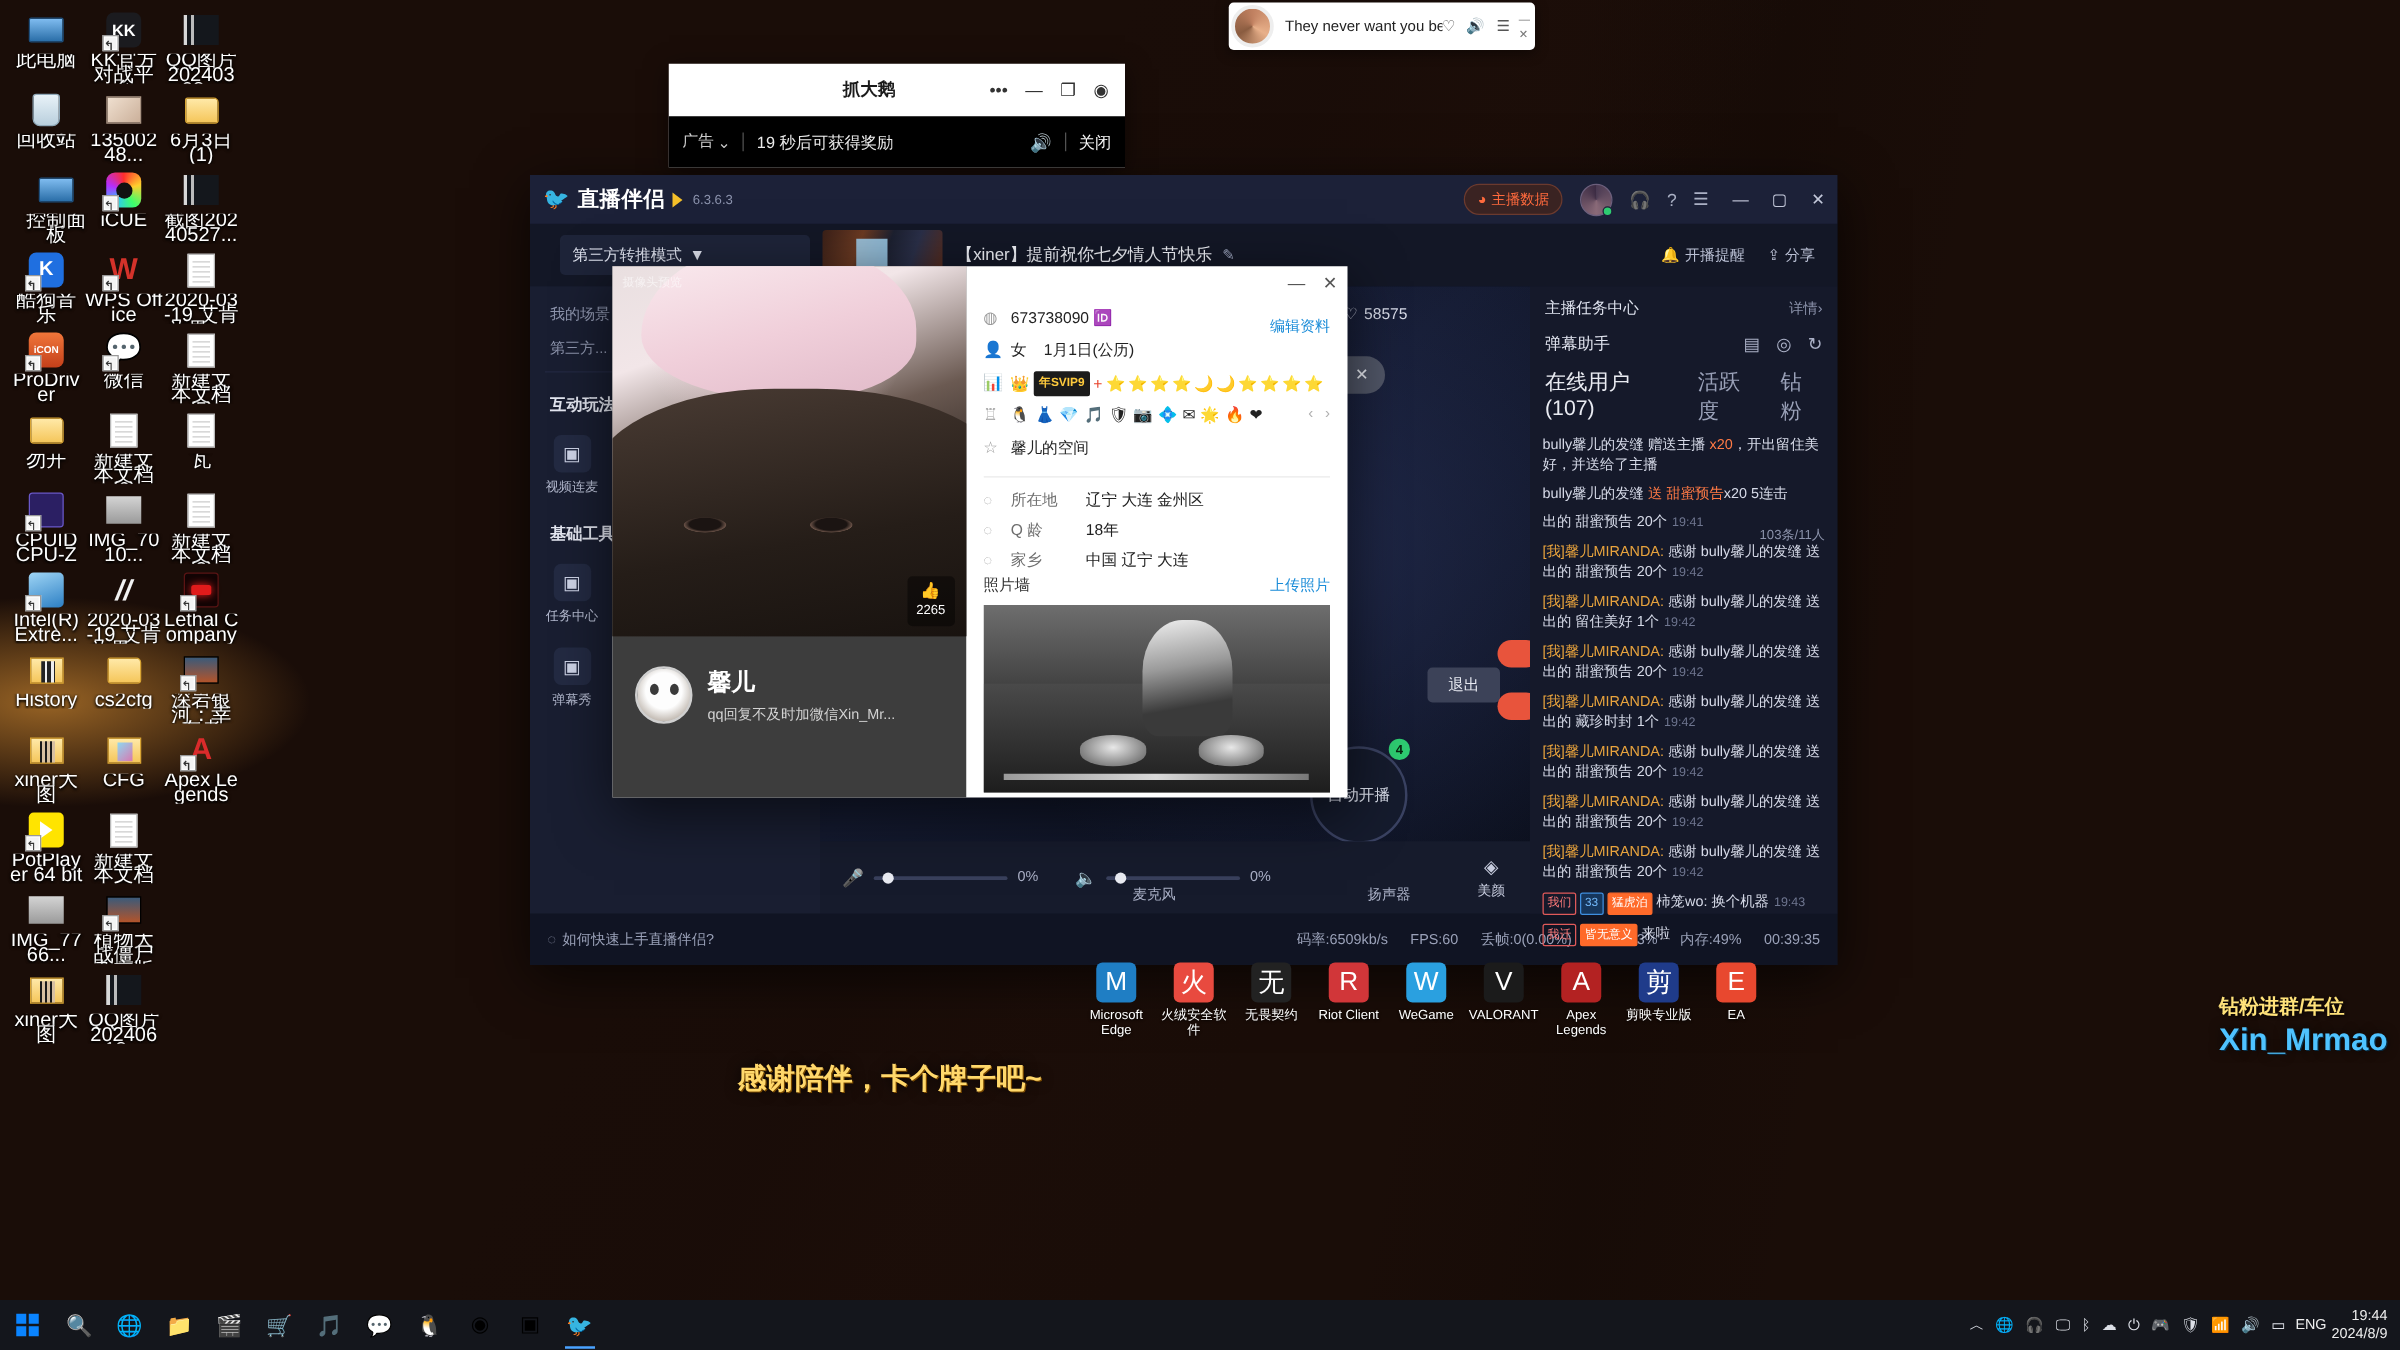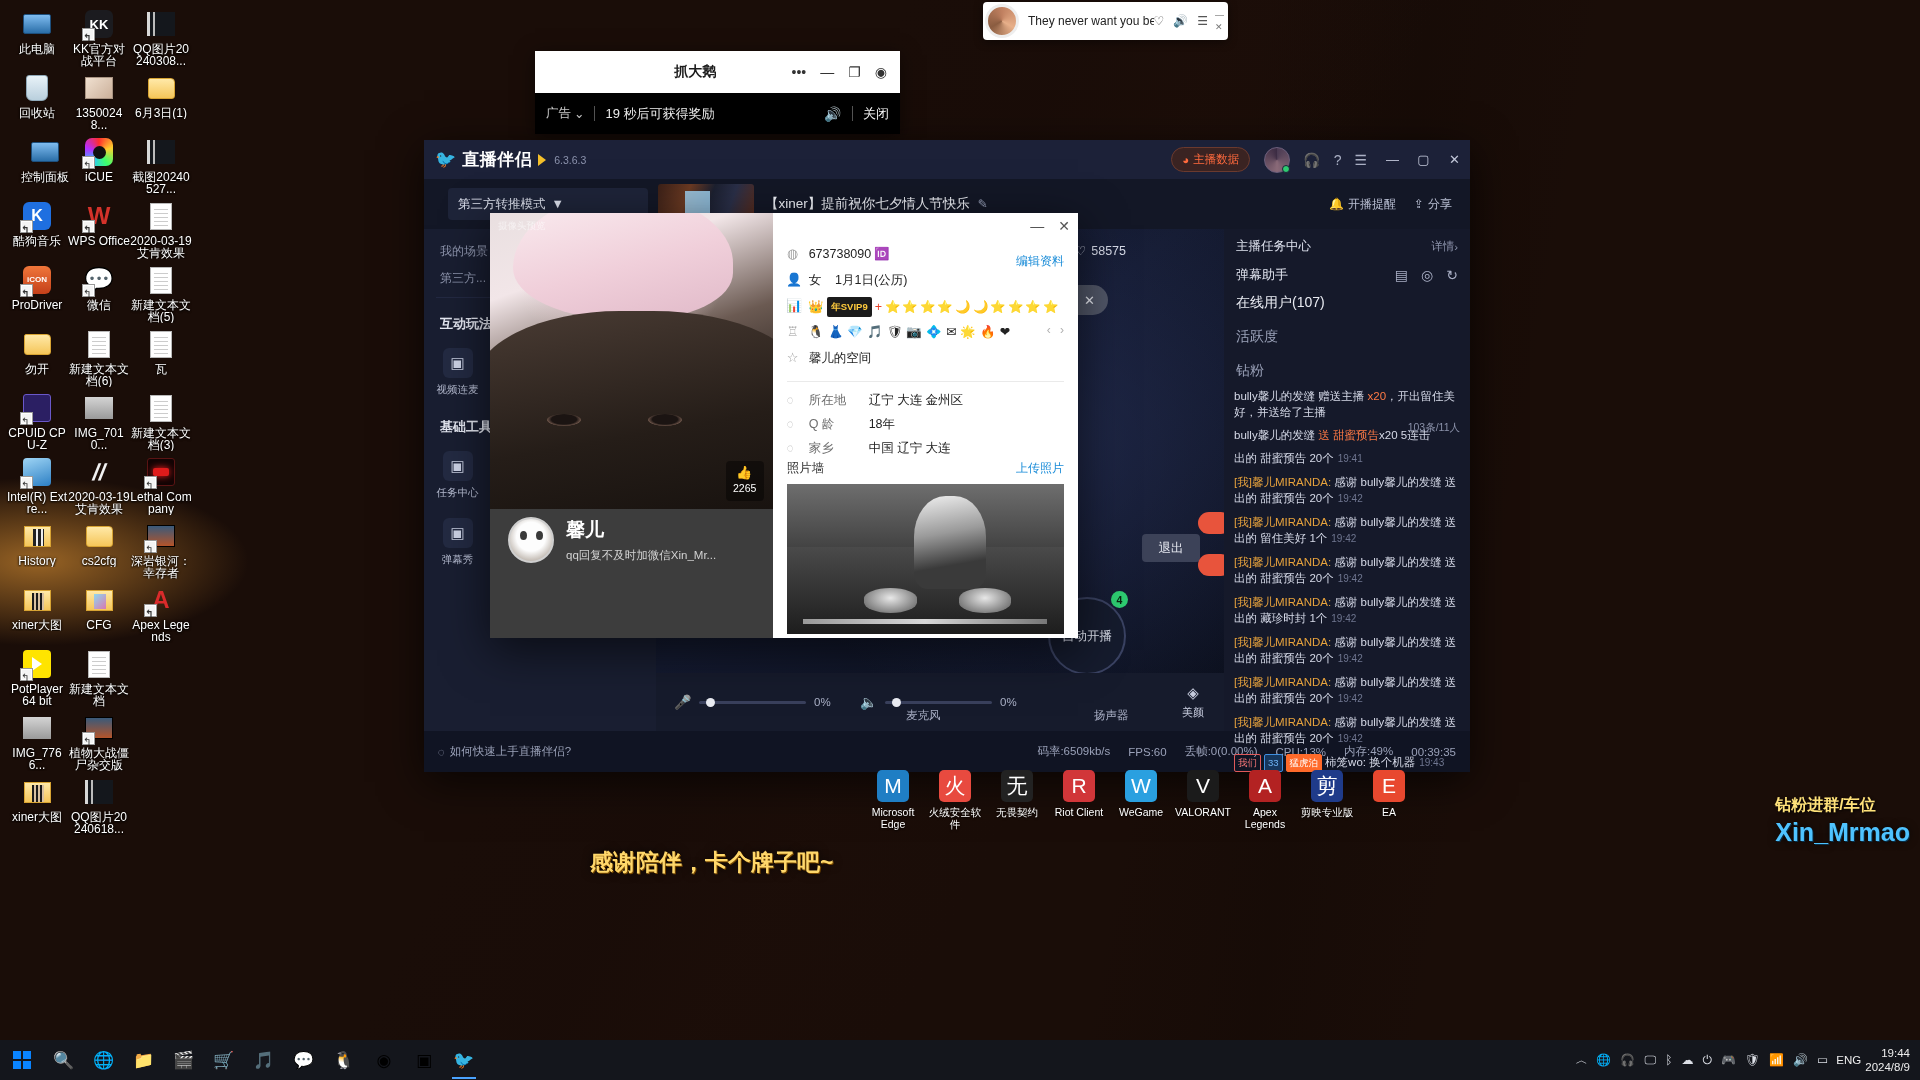--- a/index.html
+++ b/index.html
@@ -34,21 +34,21 @@
 
   
   #desktop-icons{ position:absolute; left:0; top:4px; width:200px; }
   .dicon{ width:62px; margin-bottom:10px; text-align:center; cursor:default; }
   .dicon .glyph{
     width:32px;height:32px;margin:0 auto 3px;position:relative;
     display:flex;align-items:center;justify-content:center;
     font-size:22px;line-height:1;
   }
   .dicon .lbl{
-    font-size:12px; color:#fff; line-height:12px;
+    font-size:16px; color:#fff; line-height:12px;
     text-shadow:0 1px 2px rgba(0,0,0,.95),0 0 3px rgba(0,0,0,.9);
     word-break:break-all; max-height:24px; overflow:hidden;
   }
   .shortcut:after{
     content:""; position:absolute; left:-1px; bottom:-1px; width:11px;height:11px;
     background:#f4f4f4; border:1px solid #999;
     box-shadow:inset 0 0 0 1px #fff;
   }
   .shortcut:before{
     content:"↱"; position:absolute; left:0px; bottom:-3px; z-index:2;
@@ -239,21 +239,21 @@
   
   #chat{
     position:absolute; right:0; top:89px; width:246px; bottom:41px; background:#15192a;
   }
   .chat-hd{ display:flex;align-items:center;padding:9px 12px 5px; color:#dfe3ef; font-size:12.5px; }
   .chat-hd .sp{flex:1;}
   .chat-hd .more{ color:#8b92aa; font-size:11.5px; cursor:pointer; }
   .chat-tools{ display:flex;align-items:center;padding:6px 12px; color:#e2e5f0; font-size:13px; gap:0; }
   .chat-tools .sp{flex:1;}
   .chat-tools .ti{ margin-left:13px; color:#aab0c6; font-size:14px; cursor:pointer; }
-  .chat-tabs{ display:flex; padding:4px 12px 8px; gap:16px; font-size:14px; color:#9aa1b8;flex-direction:column; }
+  .chat-tabs{ display:flex; padding:4px 12px 8px; gap:16px; font-size:17px; color:#9aa1b8; }
   .chat-tabs .on{ color:#e9ebf2; }
   .chat-msgs{ padding:0 10px; height:415px; overflow:hidden; }
   .msg{ font-size:11.5px; line-height:16px; margin-bottom:7px; color:#d6dae8; }
   .msg .nm{ color:#e8a33d; }
   .msg .gift{ color:#ff7a45; }
   .msg .tm{ color:#6f7690; font-size:10px; margin-left:4px;text-align:right; }
   .count-chip{ position:absolute; right:10px; top:192px; color:#8b92aa; font-size:10.5px; }
   .tag{ display:inline-block; border:1px solid #e05a5a; color:#ff7a7a; font-size:9.5px; border-radius:2px; padding:0 3px; margin-right:3px; }
   .tag.blue{ border-color:#3f8fe0; color:#6fb4f5; background:#16365c; }
   .tag.orange{ background:#ff6a2a;border-color:#ff6a2a;color:#fff; }
@@ -282,21 +282,21 @@
     border-radius:44% 46% 0 0 / 34% 34% 0 0;
   }
   #ph-photo .eyeL,#ph-photo .eyeR{ position:absolute; top:68%; width:34px;height:12px;
     background:radial-gradient(ellipse at 50% 45%, #1b1412 52%, #6b5348 70%, transparent 74%); border-radius:50%; }
   #ph-photo .eyeL{ left:20%; } #ph-photo .eyeR{ left:56%; }
   .like-box{
     position:absolute; right:9px; top:248px; width:38px;height:40px; background:rgba(0,0,0,.42);
     border-radius:4px; color:#fff; text-align:center; padding-top:4px; cursor:pointer;
   }
   .like-box .lk{ font-size:13px; } .like-box .num{ font-size:10.5px; margin-top:2px; }
-  #ph-ident{ position:absolute; left:0; right:0; top:296px; height:129px; padding:8px 0 0 18px; }
+  #ph-ident{ position:absolute; left:0; right:0; top:296px; height:129px; padding:24px 0 0 18px; }
   #ph-ident .av{
     width:46px;height:46px;border-radius:50%;float:left;
     background:radial-gradient(circle at 50% 42%, #fdfdfd 45%, #c9c2bb 72%, #8a8178);
     border:2px solid #cfcfcf; position:relative;
   }
   #ph-ident .av:before{content:"";position:absolute;left:10px;top:12px;width:7px;height:9px;border-radius:50%;background:#3a3a3a;}
   #ph-ident .av:after{content:"";position:absolute;left:26px;top:12px;width:7px;height:9px;border-radius:50%;background:#3a3a3a;}
   #ph-ident .nmwrap{ margin-left:58px; }
   #ph-ident .nm{ color:#fff; font-size:19px; font-weight:bold; }
   #ph-ident .sig{ color:#d2d2d2; font-size:11.5px; margin-top:5px; }

